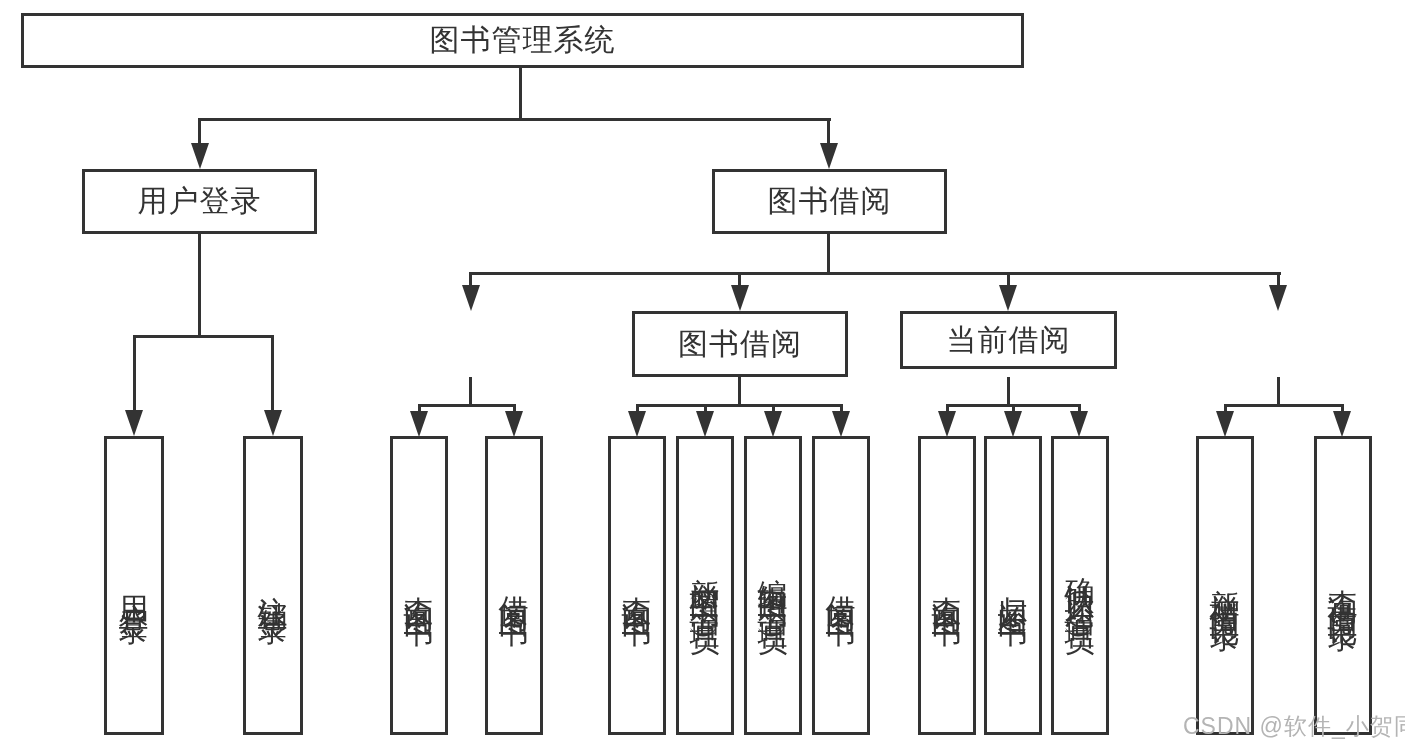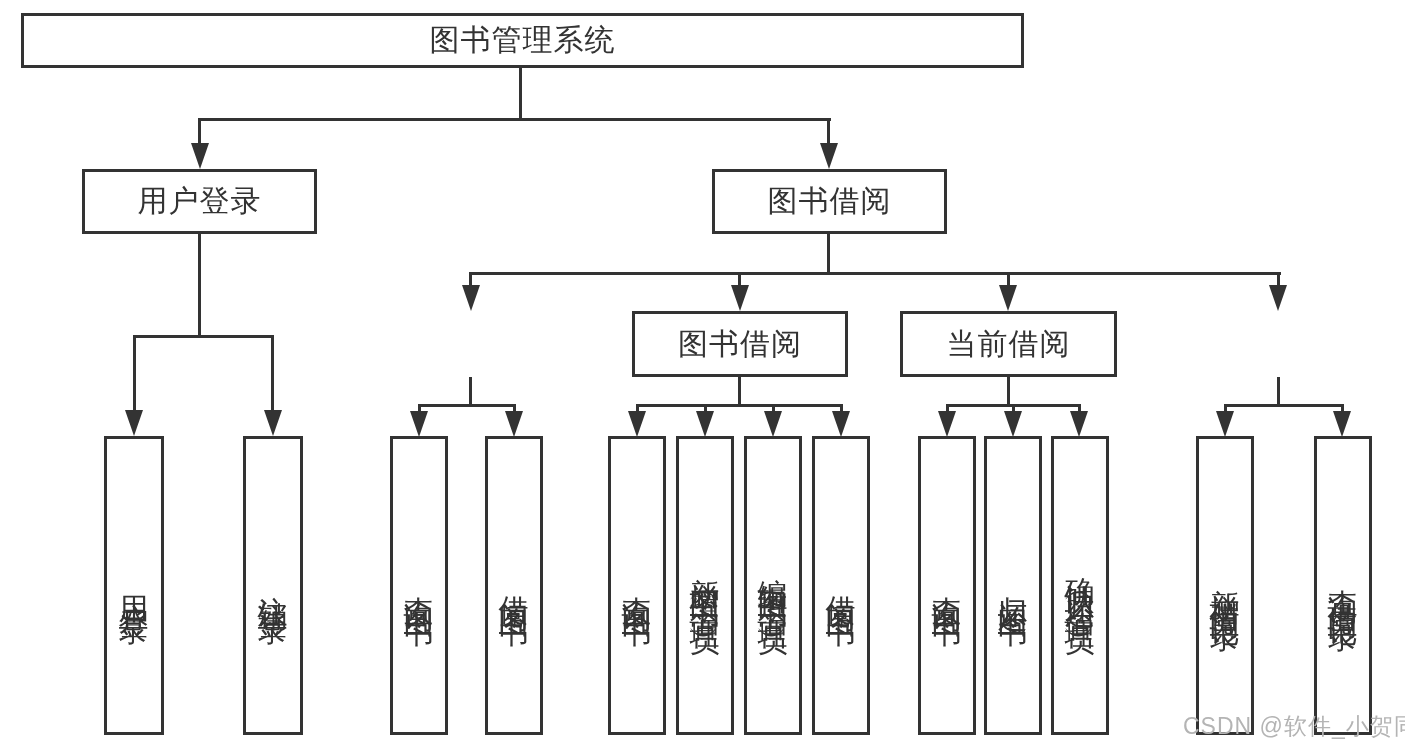--- a/index.html
+++ b/index.html
@@ -85,21 +85,21 @@
   <div class="vline" style="left:738px;top:272px;height:15px"></div>
   <div class="arrow" style="left:731px;top:285px"></div>
   <div class="vline" style="left:1007px;top:272px;height:15px"></div>
   <div class="arrow" style="left:999px;top:285px"></div>
   <div class="vline" style="left:1277px;top:272px;height:15px"></div>
   <div class="arrow" style="left:1269px;top:285px"></div>
 
   <div class="node" style="left:632px;top:311px;width:216px;height:66px">
     <span>图书借阅</span>
   </div>
-  <div class="node" style="left:900px;top:311px;width:217px;height:66px">
+  <div class="node" style="left:900px;top:311px;width:217px;height:58px">
     <span>当前借阅</span>
   </div>
 
   <div class="vline" style="left:469px;top:377px;height:30px"></div>
   <div class="hline" style="left:418px;top:404px;width:98px"></div>
   <div class="vline" style="left:418px;top:404px;height:10px"></div>
   <div class="arrow" style="left:410px;top:411px"></div>
   <div class="vline" style="left:513px;top:404px;height:10px"></div>
   <div class="arrow" style="left:505px;top:411px"></div>
 

